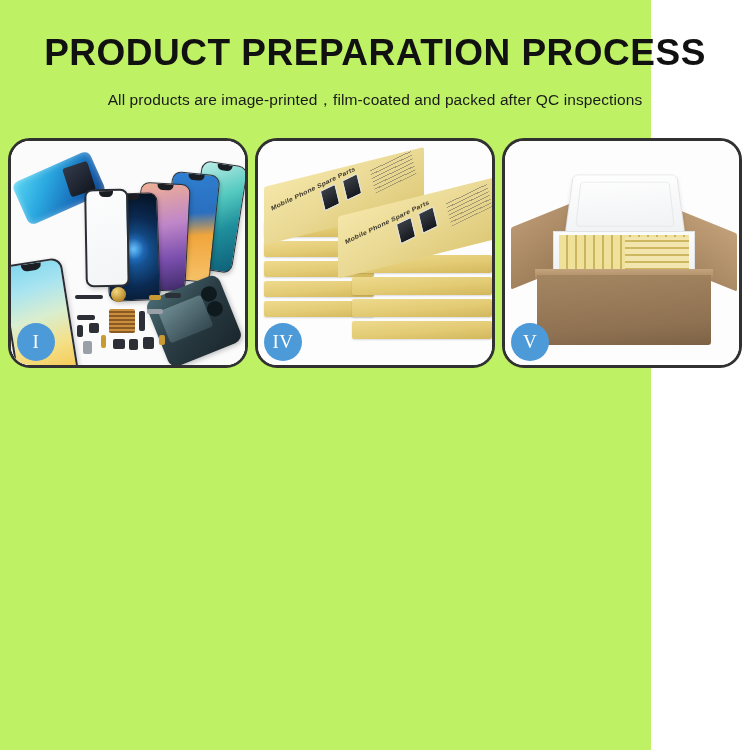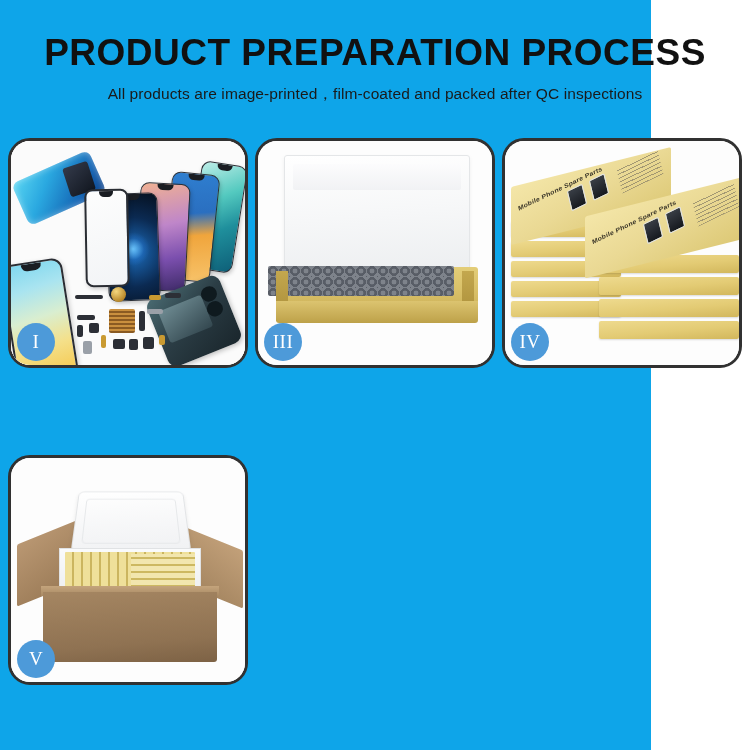--- a/index.html
+++ b/index.html
@@ -9,21 +9,21 @@
     height: 750px;
     background: #ffffff;
     font-family: "Liberation Sans", sans-serif;
     overflow: hidden;
   }
 
   .page {
     position: relative;
     width: 651px;
     height: 750px;
-    background: #0ea5e9;
+    background: #bef264;
   }
 
   
   .header {
     position: absolute;
     top: 32px;
     left: 0;
     width: 750px;
     text-align: center;
   }
@@ -32,21 +32,21 @@
     font-family: "Liberation Sans", sans-serif;
     font-size: 37px;
     font-weight: 700;
     letter-spacing: 0.5px;
     color: #111111;
     line-height: 1.15;
     white-space: nowrap;
   }
 
   .subtitle {
-    margin-top: 9px;
+    margin-top: 15px;
     font-family: "Liberation Sans", sans-serif;
     font-size: 15.5px;
     font-weight: 400;
     color: #1a1a1a;
     letter-spacing: 0.1px;
     white-space: nowrap;
   }
 
   
   .grid {
@@ -449,31 +449,20 @@
           <div class="pt" style="left:56px; top:50px; width:9px;  height:11px;"></div>
           <div class="pt" style="left:70px; top:48px; width:11px; height:12px;"></div>
           <div class="pt silver" style="left:10px; top:52px; width:9px; height:13px;"></div>
           <div class="pt gold" style="left:86px; top:46px; width:6px; height:10px;"></div>
         </div>
       </div>
       <div class="badge">I</div>
     </div>
 
 
-    <div class="panel">
-      <div class="panel-stage">
-        <div class="foamlid"></div>
-        <div class="boxtray"></div>
-        <div class="boxtray-inner"></div>
-        <div class="tray-side-l"></div>
-        <div class="tray-side-r"></div>
-        <div class="boxtray-front"></div>
-      </div>
-      <div class="badge">III</div>
-    </div>
 
     <div class="panel">
       <div class="panel-stage">
         <div class="stack">
 
           <div class="sbox" style="left:0px;  top:62px;  width:110px; height:16px;"></div>
           <div class="sbox" style="left:0px;  top:82px;  width:110px; height:16px;"></div>
           <div class="sbox" style="left:0px;  top:102px; width:110px; height:16px;"></div>
           <div class="sbox" style="left:0px;  top:122px; width:110px; height:16px;"></div>
           <div class="sbox" style="left:0px;  top:142px; width:110px; height:16px;"></div>

